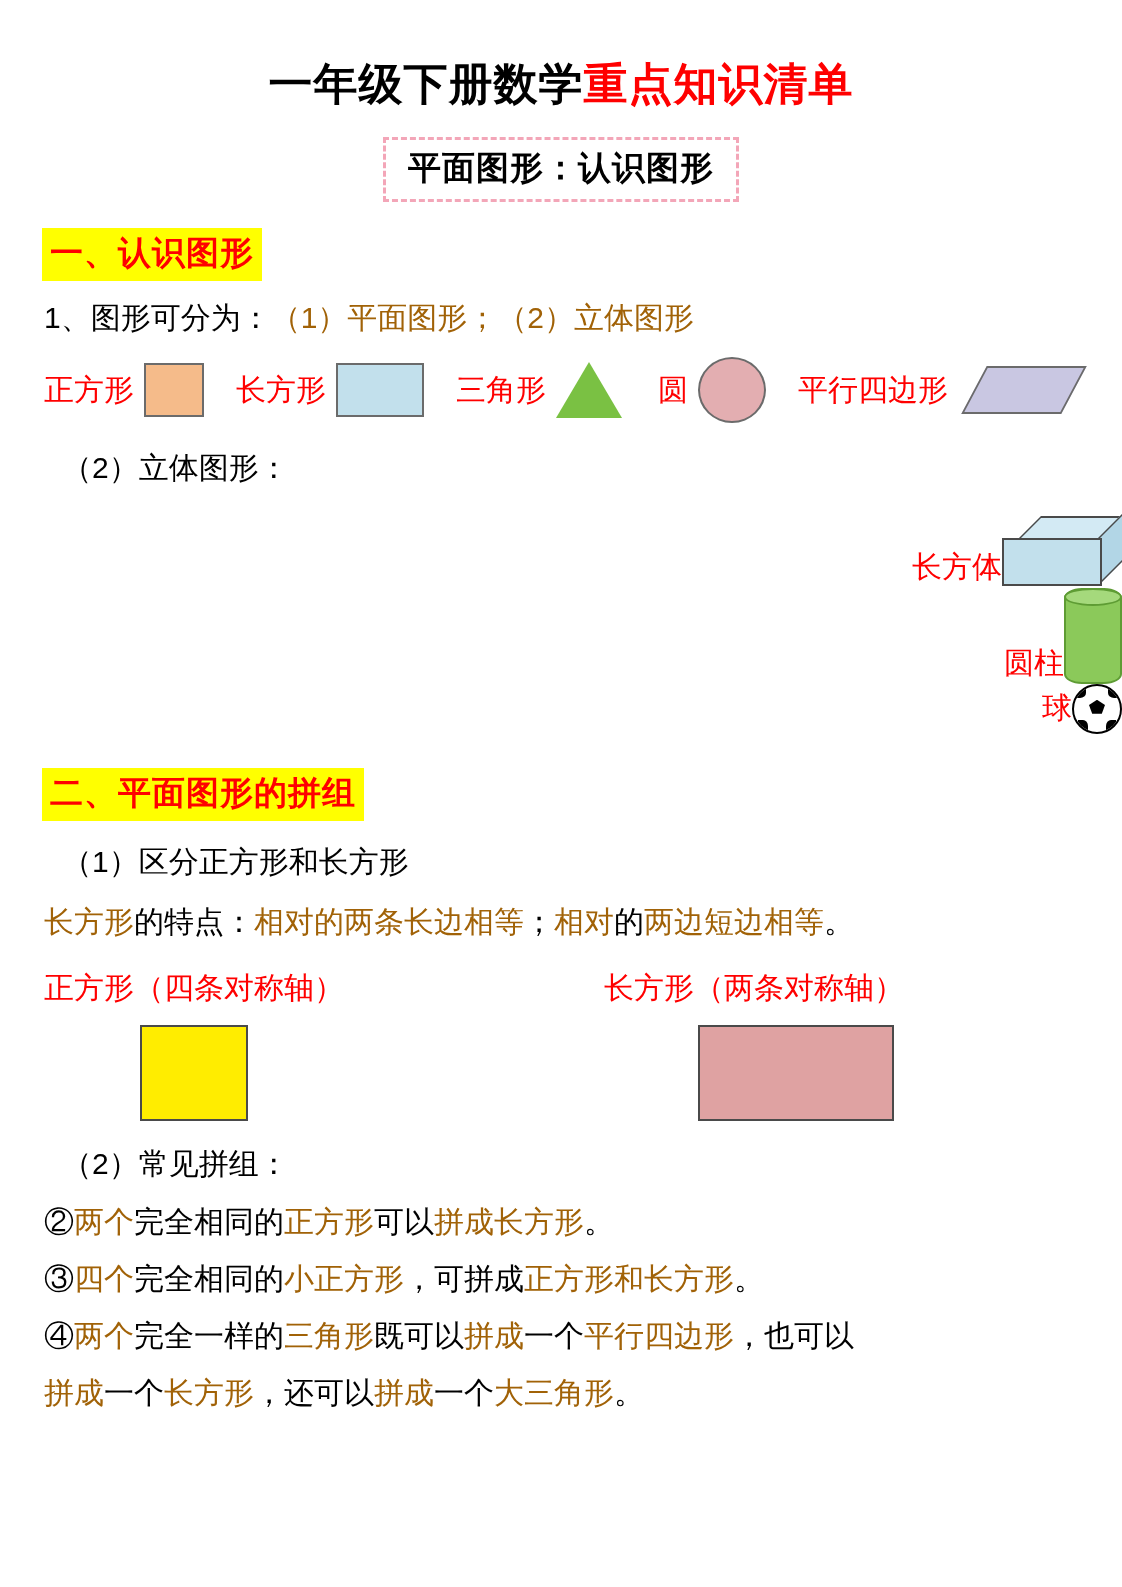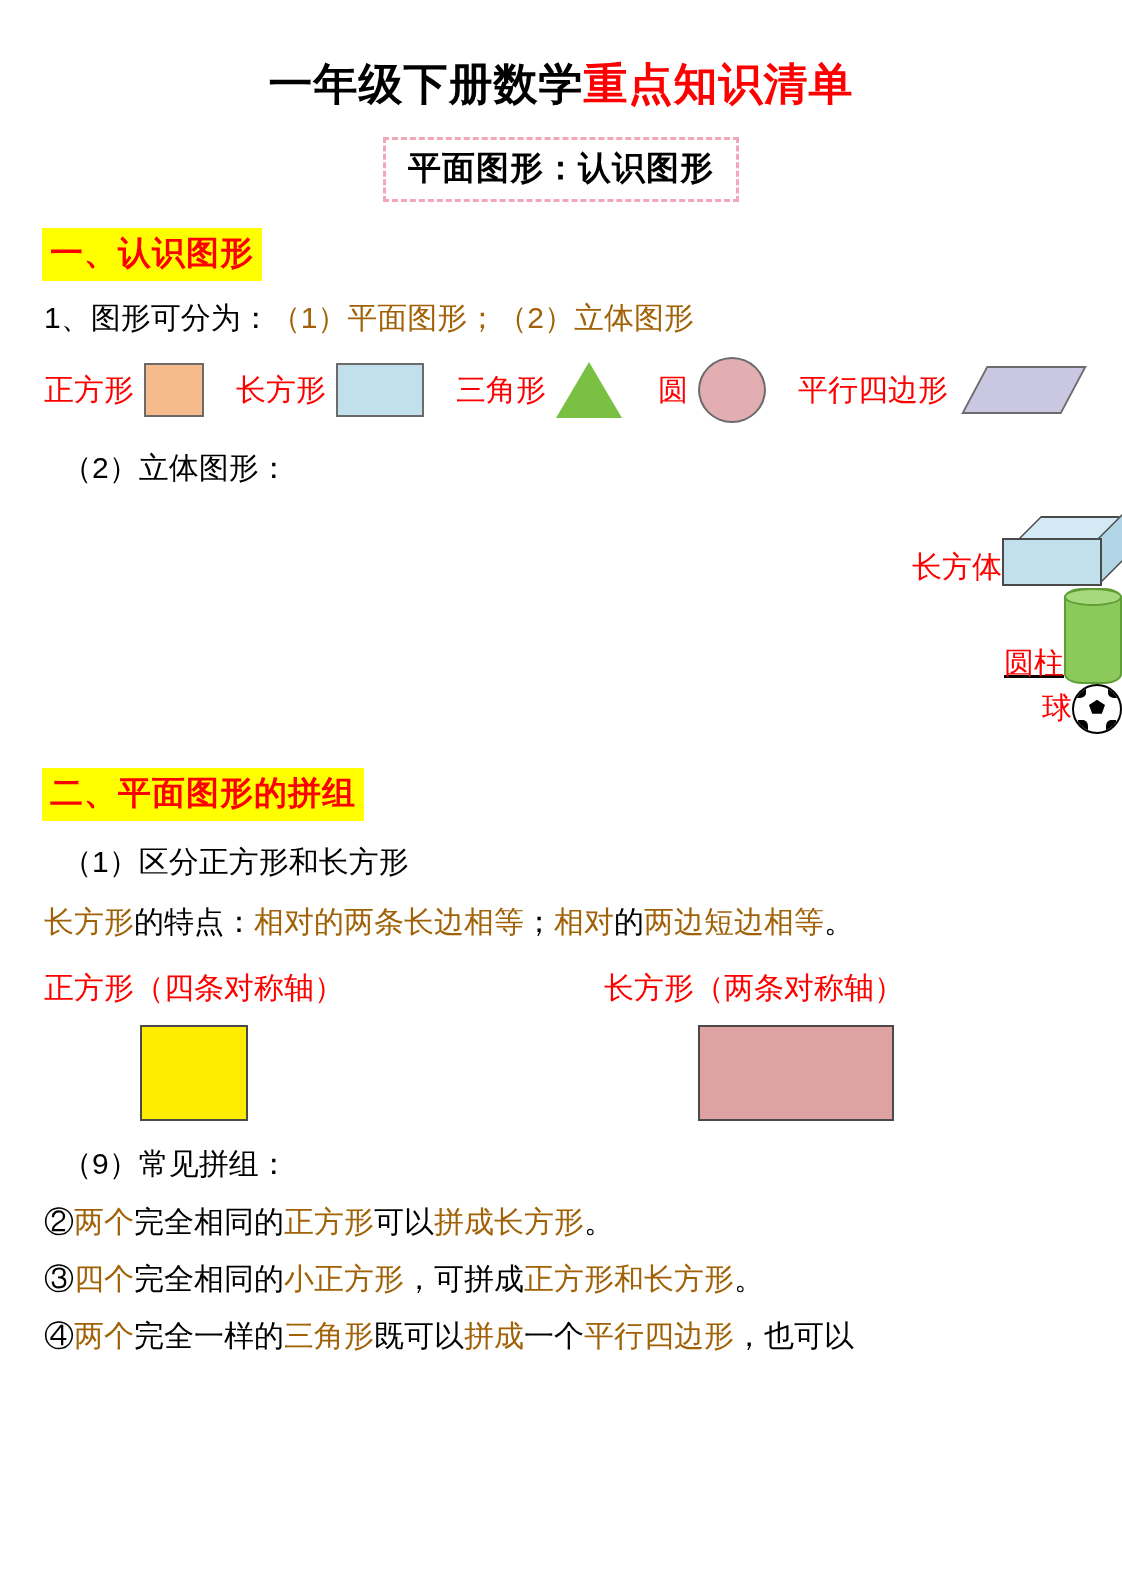--- a/index.html
+++ b/index.html
@@ -283,21 +283,21 @@
 
   <div class="row-3d">
     <div class="sp3d">
       <span class="shape-label">长方体</span>
       <span class="cuboid">
         <span class="top"></span>
           <span class="side"></span>
           <span class="front"></span>
       </span>
     </div>
-    <div class="sp3d" style="margin-left:96px;text-decoration:underline;">
+    <div class="sp3d" style="margin-left:96px;">
       <span class="shape-label">圆柱</span>
       <span class="cylinder"></span>
     </div>
     <div class="sp3d" style="margin-left:80px; align-items:center;">
       <span class="shape-label">球</span>
       <span class="ball">
         <span class="p p1"></span>
           <span class="p p2"></span>
           <span class="p p3"></span>
           <span class="p p4"></span>
@@ -318,21 +318,22 @@
   <div class="sym-labels">
     <span class="l1">正方形（四条对称轴）</span>
     <span>长方形（两条对称轴）</span>
   </div>
 
   <div class="sym-figs">
     <span class="yellow-square"></span>
     <span class="pink-rect"></span>
   </div>
 
-  <div class="line indent" style="margin-top:20px;">（9）常见拼组：</div>
+  <div class="line indent" style="margin-top:20px;">（2）常见拼组：</div>
 
   <div id="combination-list">
       <div class="num-line"><span class="blk">②</span><span class="red">两个</span><span class="blk">完全相同的</span><span class="red">正方形</span><span class="blk">可以</span><span class="red">拼成长方形</span><span class="blk">。</span></div>
       <div class="num-line"><span class="blk">③</span><span class="red">四个</span><span class="blk">完全相同的</span><span class="red">小正方形</span><span class="blk">，可拼成</span><span class="red">正方形和长方形</span><span class="blk">。</span></div>
       <div class="num-line"><span class="blk">④</span><span class="red">两个</span><span class="blk">完全一样的</span><span class="red">三角形</span><span class="blk">既可以</span><span class="red">拼成</span><span class="blk">一个</span><span class="red">平行四边形</span><span class="blk">，也可以</span></div>
+      <div class="num-line"><span class="red">拼成</span><span class="blk">一个</span><span class="red">长方形</span><span class="blk">，还可以</span><span class="red">拼成</span><span class="blk">一个</span><span class="red">大三角形</span><span class="blk">。</span></div>
     </div>
 
 </div>
 
 </body></html>

